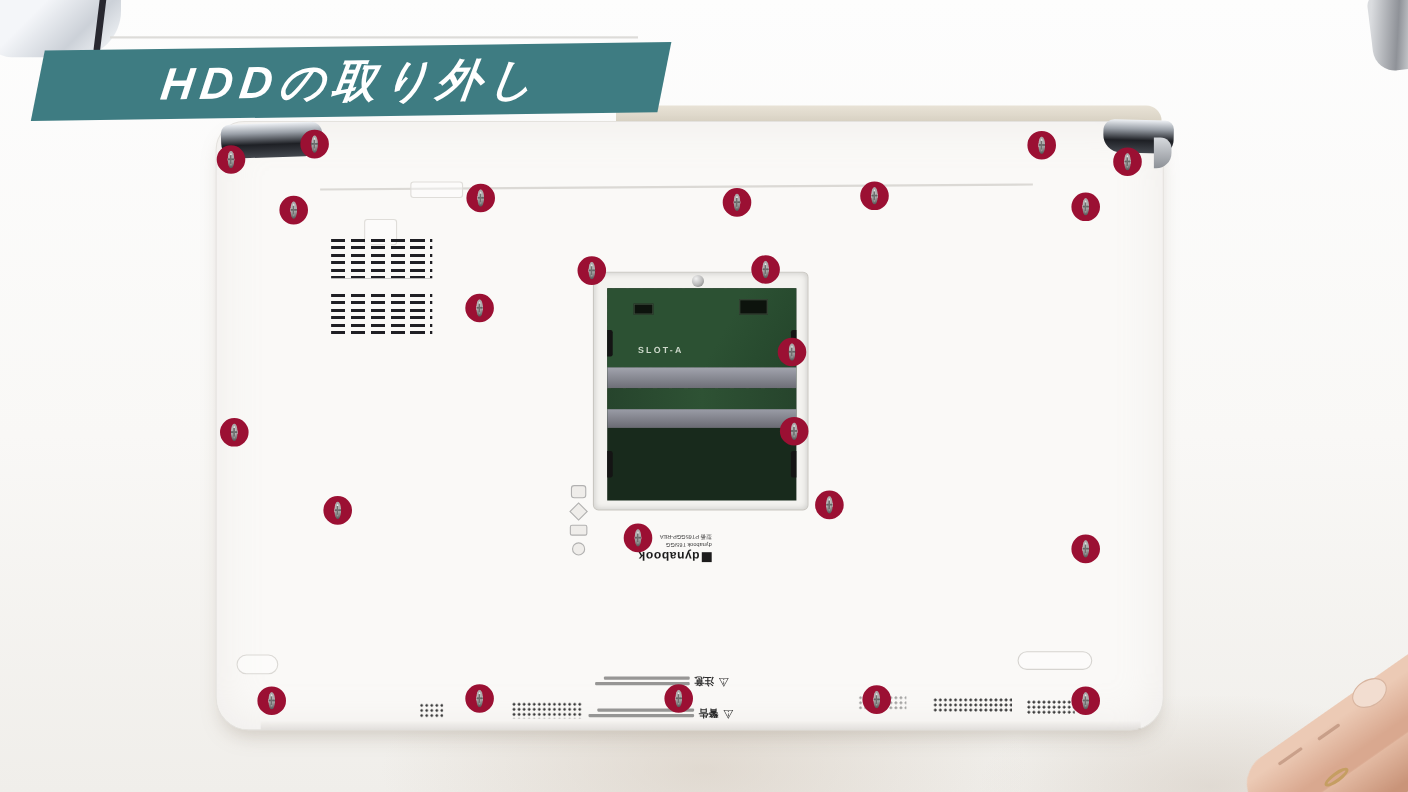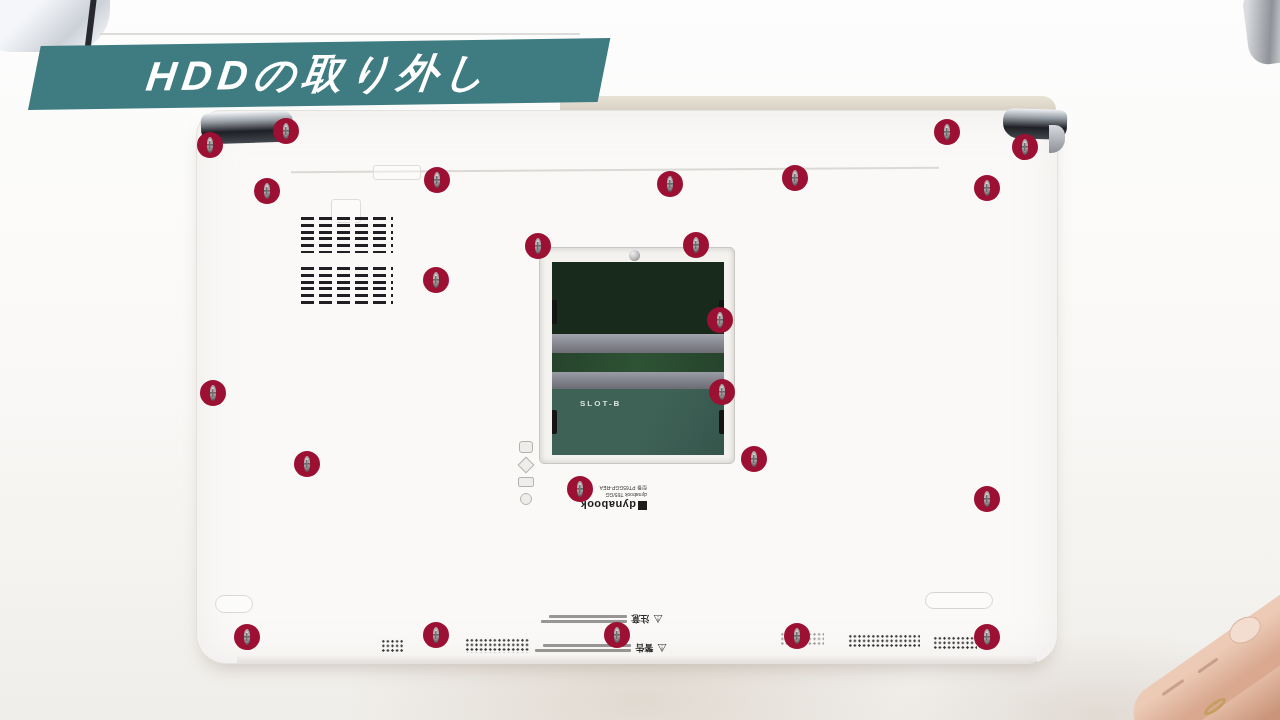--- a/index.html
+++ b/index.html
@@ -147,26 +147,28 @@
     <div class="abs seam" id="seam-top"></div>
     <div class="abs panel-rect" id="rect-a"></div>
     <div class="abs panel-rect" id="rect-b"></div>
 
     <div class="abs vent" id="vent1"></div>
     <div class="abs vent" id="vent2"></div>
 
     <div class="abs" id="ram-bay">
       <div class="abs" id="bay-screw"></div>
       <div class="abs" id="pcb">
+        <div class="abs" id="slot-a">
+          <span class="pcb-label">SLOT-A</span>
+          <span class="chip" style="left:120px;top:10px;width:26px;height:14px;"></span>
+          <span class="chip" style="left:24px;top:14px;width:18px;height:10px;"></span>
+        </div>
         <div class="abs" id="conn1"></div>
         <div class="abs" id="mid-strip"></div>
         <div class="abs" id="conn2"></div>
-        <div class="abs" id="slot-b">
-          <span class="pcb-label">SLOT-B</span>
-        </div>
         <span class="clip" style="left:-3px;top:38px;"></span>
         <span class="clip" style="left:167px;top:38px;"></span>
         <span class="clip" style="left:-3px;top:148px;"></span>
         <span class="clip" style="left:167px;top:148px;"></span>
       </div>
     </div>
 
     <div class="abs flip" id="reg-label">
       <span class="reg-item" style="width:12px;height:12px;border-radius:50%;"></span>
       <span class="reg-item" style="width:16px;height:10px;border-radius:2px;"></span>

